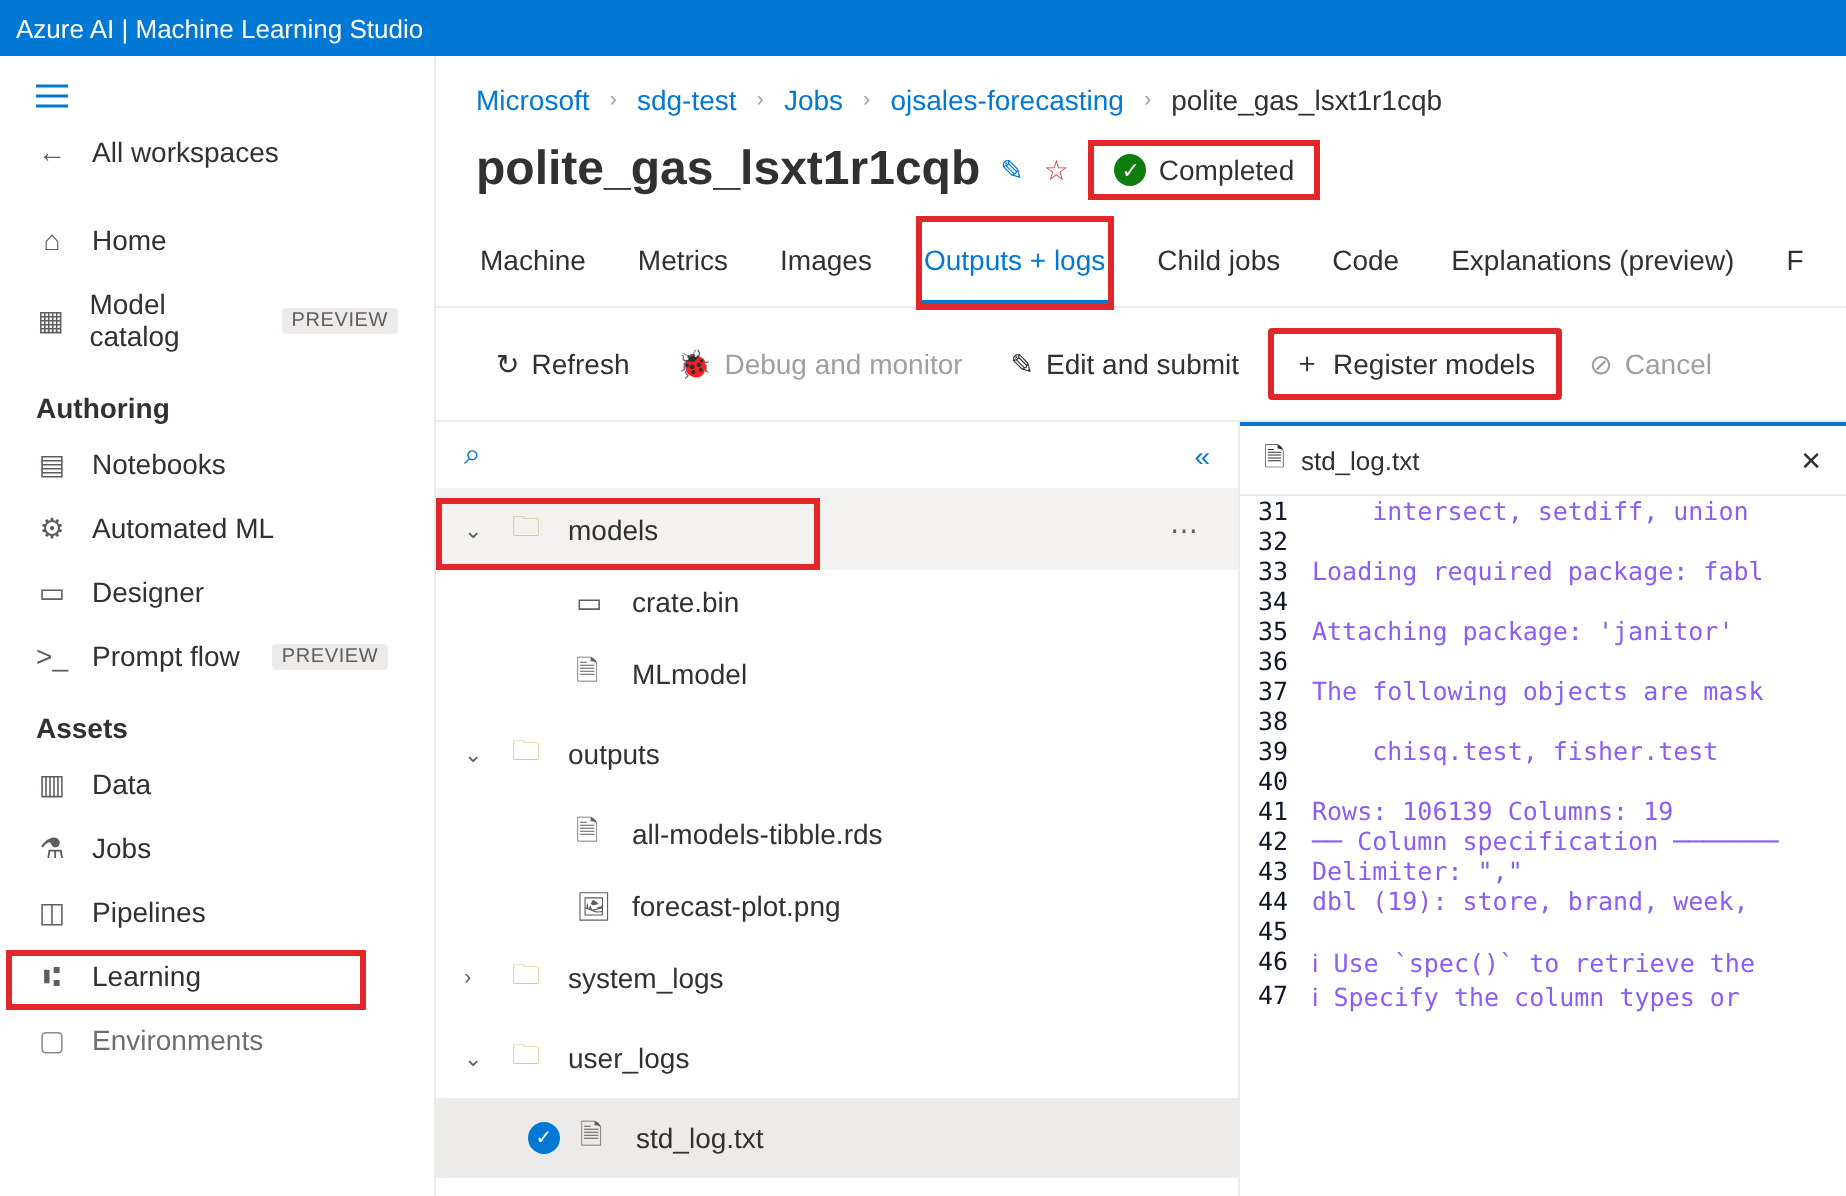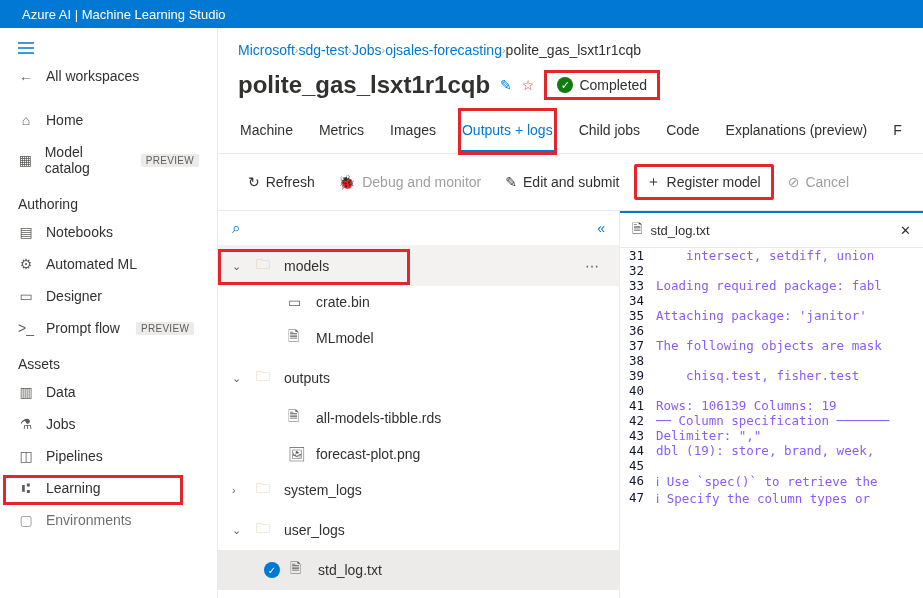--- a/index.html
+++ b/index.html
@@ -1,27 +1,27 @@
 <!DOCTYPE html>
 <html><head>
 <meta charset="utf-8">
 <style>
   * { box-sizing: border-box; margin: 0; padding: 0; }
   body { font-family: "Segoe UI", -apple-system, sans-serif; font-size: 14px; color: #323130; width: 923px; height: 598px; overflow: hidden; background: #fff; }
-  .topbar { background: #0078d4; color: #fff; height: 28px; display: flex; align-items: center; padding: 0 22px; font-size: 13px; }
+  .topbar { background: #0078d4; color: #fff; height: 28px; display: flex; align-items: center; padding: 0 8px; font-size: 13px; }
   .layout { display: flex; height: calc(598px - 28px); }
   .sidebar { width: 218px; border-right: 1px solid #edebe9; padding: 8px 0; overflow: hidden; }
   .hamburger { padding: 6px 18px; color: #0078d4; cursor: pointer; }
   .side-item { display: flex; align-items: center; gap: 12px; padding: 8px 18px; cursor: pointer; font-size: 14px; color: #323130; }
   .side-item .ico { width: 16px; display: flex; justify-content: center; color: #605e5c; }
-  .side-section { padding: 12px 18px 4px; font-size: 14px; font-weight: 400; color: #323130; }
+  .side-section { padding: 12px 18px 4px; font-size: 14px; font-weight: 700; color: #323130; }
   .badge { font-size: 10px; background: #edebe9; border-radius: 2px; padding: 1px 5px; margin-left: 4px; color: #605e5c; letter-spacing: 0.3px; }
   .hl-box-jobs { position:absolute; left:3px; top:475px; width:180px; height:30px; border:3px solid #e3262a; pointer-events:none; }
   .main { flex: 1; display: flex; flex-direction: column; overflow: hidden; position: relative; }
-  .breadcrumb { display: flex; align-items: center; padding: 14px 20px 8px; font-size: 14px; }
+  .breadcrumb { display: flex; align-items: center; gap: 10px; padding: 14px 20px 8px; font-size: 14px; }
   .breadcrumb a { color: #0078d4; text-decoration: none; }
   .chev { color: #a19f9d; font-size: 11px; }
   .titlebar { display: flex; align-items: center; gap: 10px; padding: 4px 20px 10px; }
   .titlebar h1 { font-size: 24px; font-weight: 600; }
   .status-chip { display: inline-flex; align-items: center; gap: 6px; padding: 4px 10px; border: 3px solid #e3262a; }
   .status-dot { width: 16px; height: 16px; border-radius: 50%; background: #107c10; display:flex; align-items:center; justify-content:center; color:#fff; font-size:11px; }
   .tabs { display: flex; gap: 22px; padding: 0 20px; border-bottom: 1px solid #edebe9; }
   .tab { padding: 12px 2px; cursor: pointer; color: #323130; font-size: 14px; white-space: nowrap; }
   .tab.active { color: #0078d4; border-bottom: 3px solid #0078d4; font-weight: 400; }
   .tab.hl { outline: 3px solid #e3262a; outline-offset: -1px; }
@@ -159,21 +159,21 @@
       <div class="tbtn disabled">
           <span>🐞</span>
           <span>Debug and monitor</span>
         </div>
       <div class="tbtn">
           <span>✎</span>
           <span>Edit and submit</span>
         </div>
       <div class="tbtn hl">
           <span>＋</span>
-          <span>Register model</span>
+          <span>Register models</span>
         </div>
       <div class="tbtn disabled">
           <span>⊘</span>
           <span>Cancel</span>
         </div>
     </div>
     <div class="content">
       <div class="tree">
         <div class="searchbar">
           <span style="font-size:15px">⌕</span>

